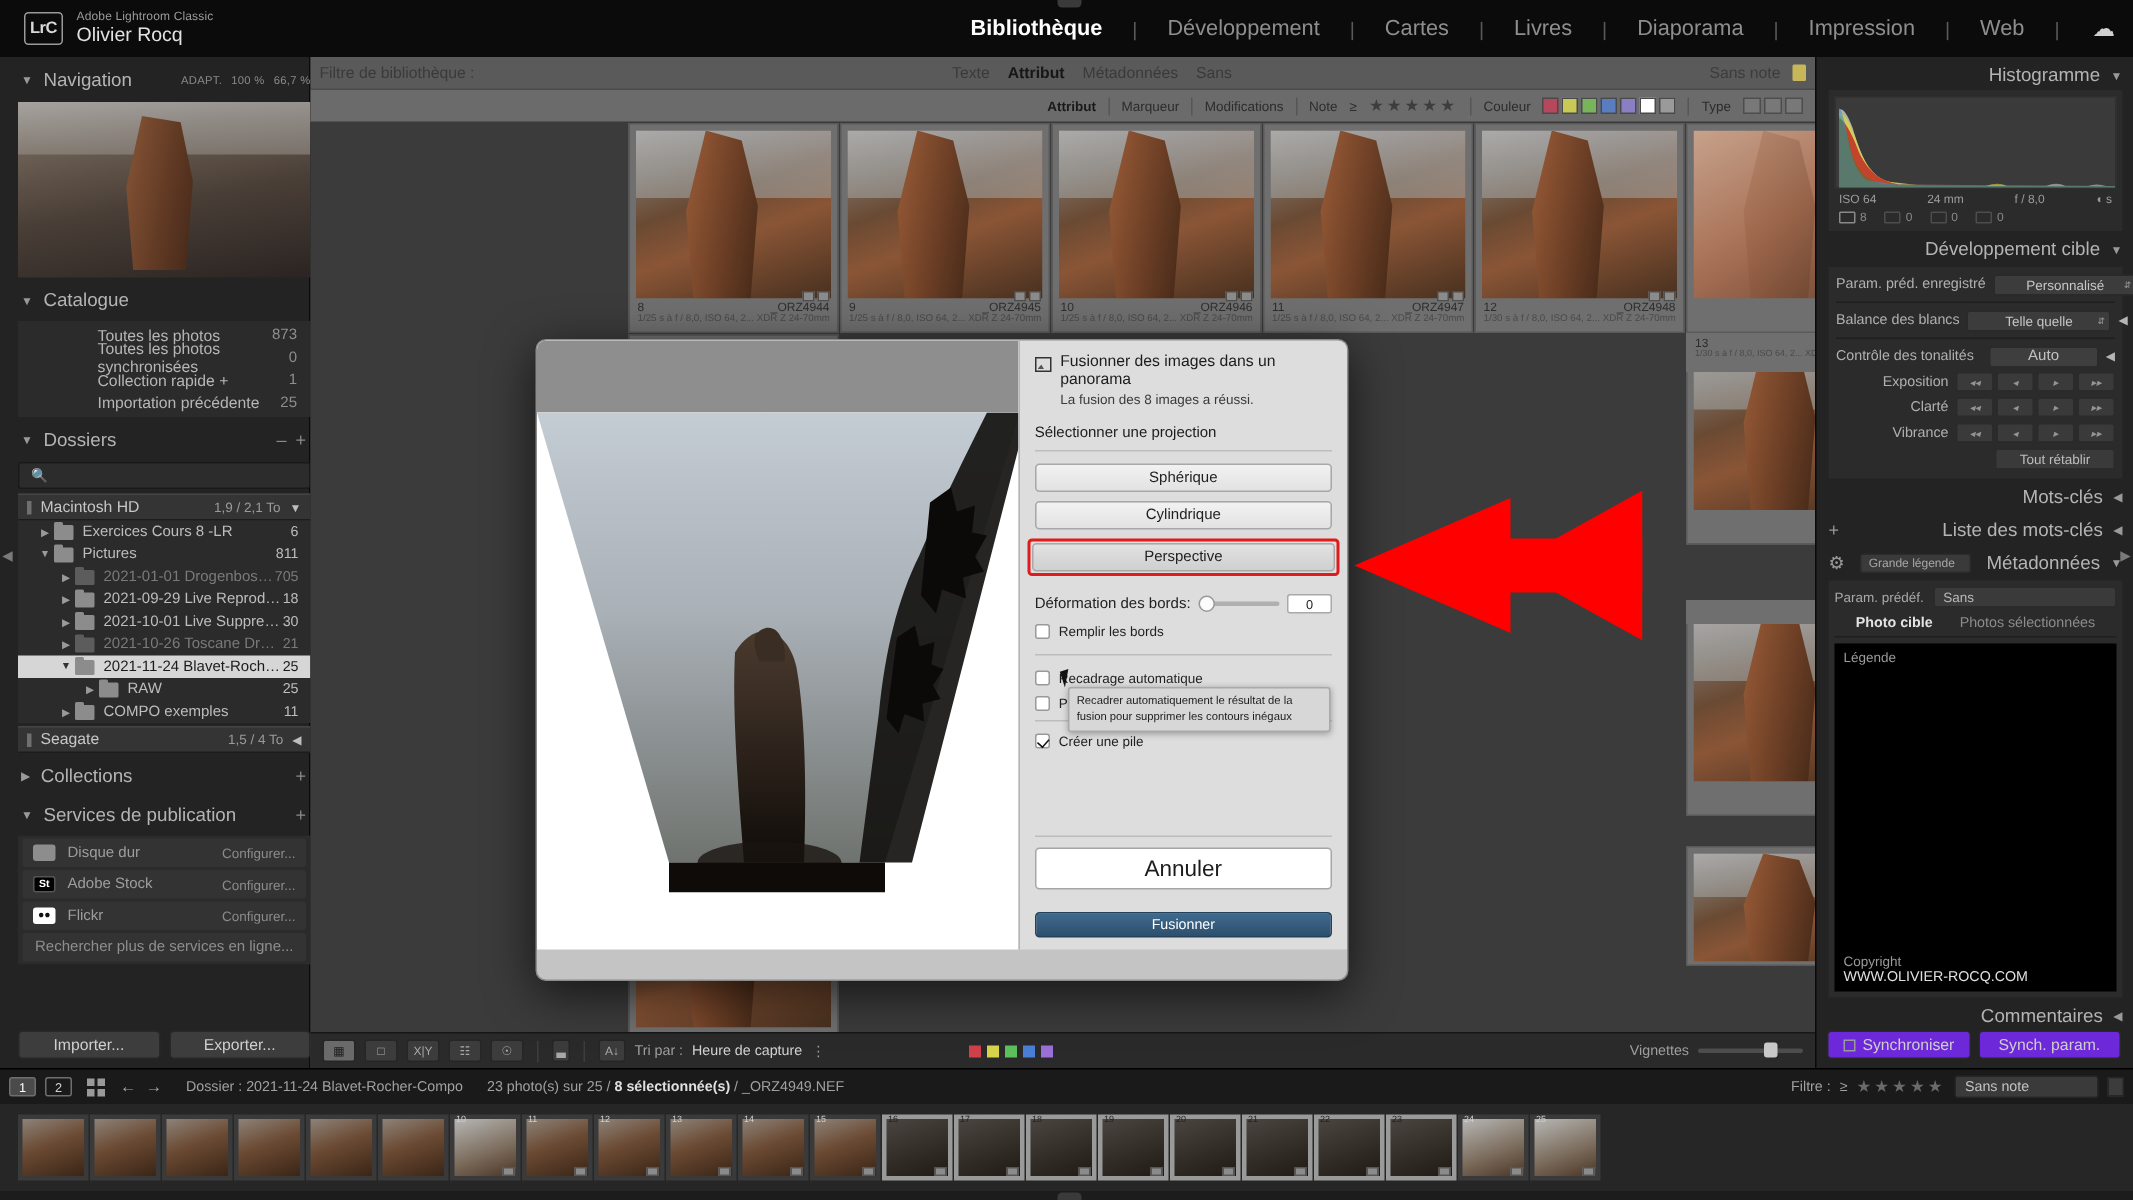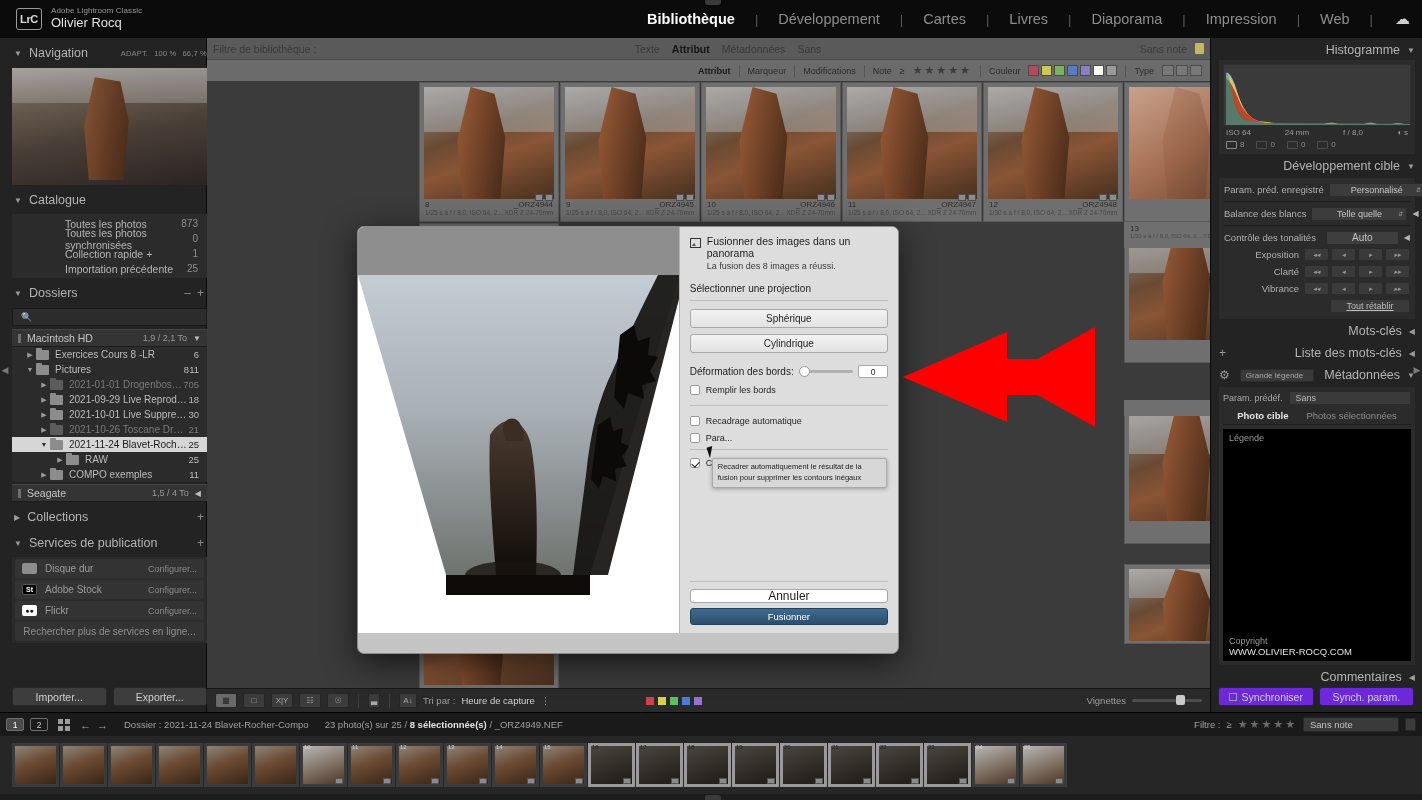--- a/index.html
+++ b/index.html
@@ -201,21 +201,21 @@
     display: flex; align-items: center; justify-content: center;
   }
   .qd-auto {
     width: 86px; height: 14px; background: #3e3e3e; border: 1px solid #2b2b2b;
     border-radius: 2px; font-size: 10px; color: #c2c2c2;
     display: flex; align-items: center; justify-content: center;
   }
   .qd-reset {
     margin-left: auto; width: 80px; height: 14px; background: #3a3a3a;
     border: 1px solid #2b2b2b; border-radius: 2px; font-size: 9px; color: #bdbdbd;
-    display: flex; align-items: center; justify-content: center; text-decoration: underline;
+    display: flex; align-items: center; justify-content: center;
   }
   .qd-div { height: 1px; background: #1e1e1e; margin: 3px 0; }
 
   .meta-box { background: #2b2b2b; padding: 4px; margin-top: 2px; }
   .meta-preset { display: flex; align-items: center; gap: 6px; font-size: 9px; color: #a8a8a8; }
   .meta-preset .mp-field {
     flex: 1; height: 14px; background: #3a3a3a; border: 1px solid #2a2a2a;
     border-radius: 2px; display: flex; align-items: center; padding-left: 6px;
     font-size: 9px; color: #b8b8b8; position: relative;
   }
@@ -480,23 +480,23 @@
     position: absolute;
     border-left: 6px solid #111;
     border-right: 4px solid transparent;
     border-top: 0 solid transparent;
     border-bottom: 11px solid transparent;
     transform: rotate(-18deg);
   }
   .dlg-foot { margin-top: auto; }
   .dlg-hr2 { height: 1px; background: #bdbdbd; margin-bottom: 7px; }
   .btn-cancel {
-    height: 14px; background: #fff; border: 1px solid #a6a6a6; border-radius: 3px;
-    font-size: 12px; color: #1c1c1c; display: flex; align-items: center;
-    justify-content: center; margin-bottom: 5px;
+    height: 28px; background: #fff; border: 1px solid #a6a6a6; border-radius: 3px;
+    font-size: 15px; color: #1c1c1c; display: flex; align-items: center;
+    justify-content: center; margin-bottom: 15px;
   }
   .btn-merge {
     height: 17px; background: linear-gradient(#3f6a8e,#2d4f6d);
     border: 1px solid #24415a; border-radius: 3px;
     font-size: 9.5px; color: #fff; display: flex; align-items: center;
     justify-content: center;
   }
 
   
   .bigarrow { position: absolute; left: 895px; top: 322px; z-index: 20; }
@@ -1247,20 +1247,23 @@
           <span class="dr-icon"></span>
           <span class="dr-title">Fusionner des images dans un panorama</span>
         </div>
         <div class="dr-sub">La fusion des 8 images a réussi.</div>
 
         <div class="dr-sec">Sélectionner une projection</div>
         <div class="dr-hr"></div>
 
         <div class="projbtn">Sphérique</div>
         <div class="projbtn">Cylindrique</div>
+        <div class="hl-box">
+          <div class="projbtn sel">Perspective</div>
+        </div>
 
         <div class="slider-row">
           <span class="lb">Déformation des bords:</span>
           <span class="slider-track">
               <i class="kn"></i>
             </span>
           <span class="num-field">0</span>
         </div>
 
         <div class="ck-row">

